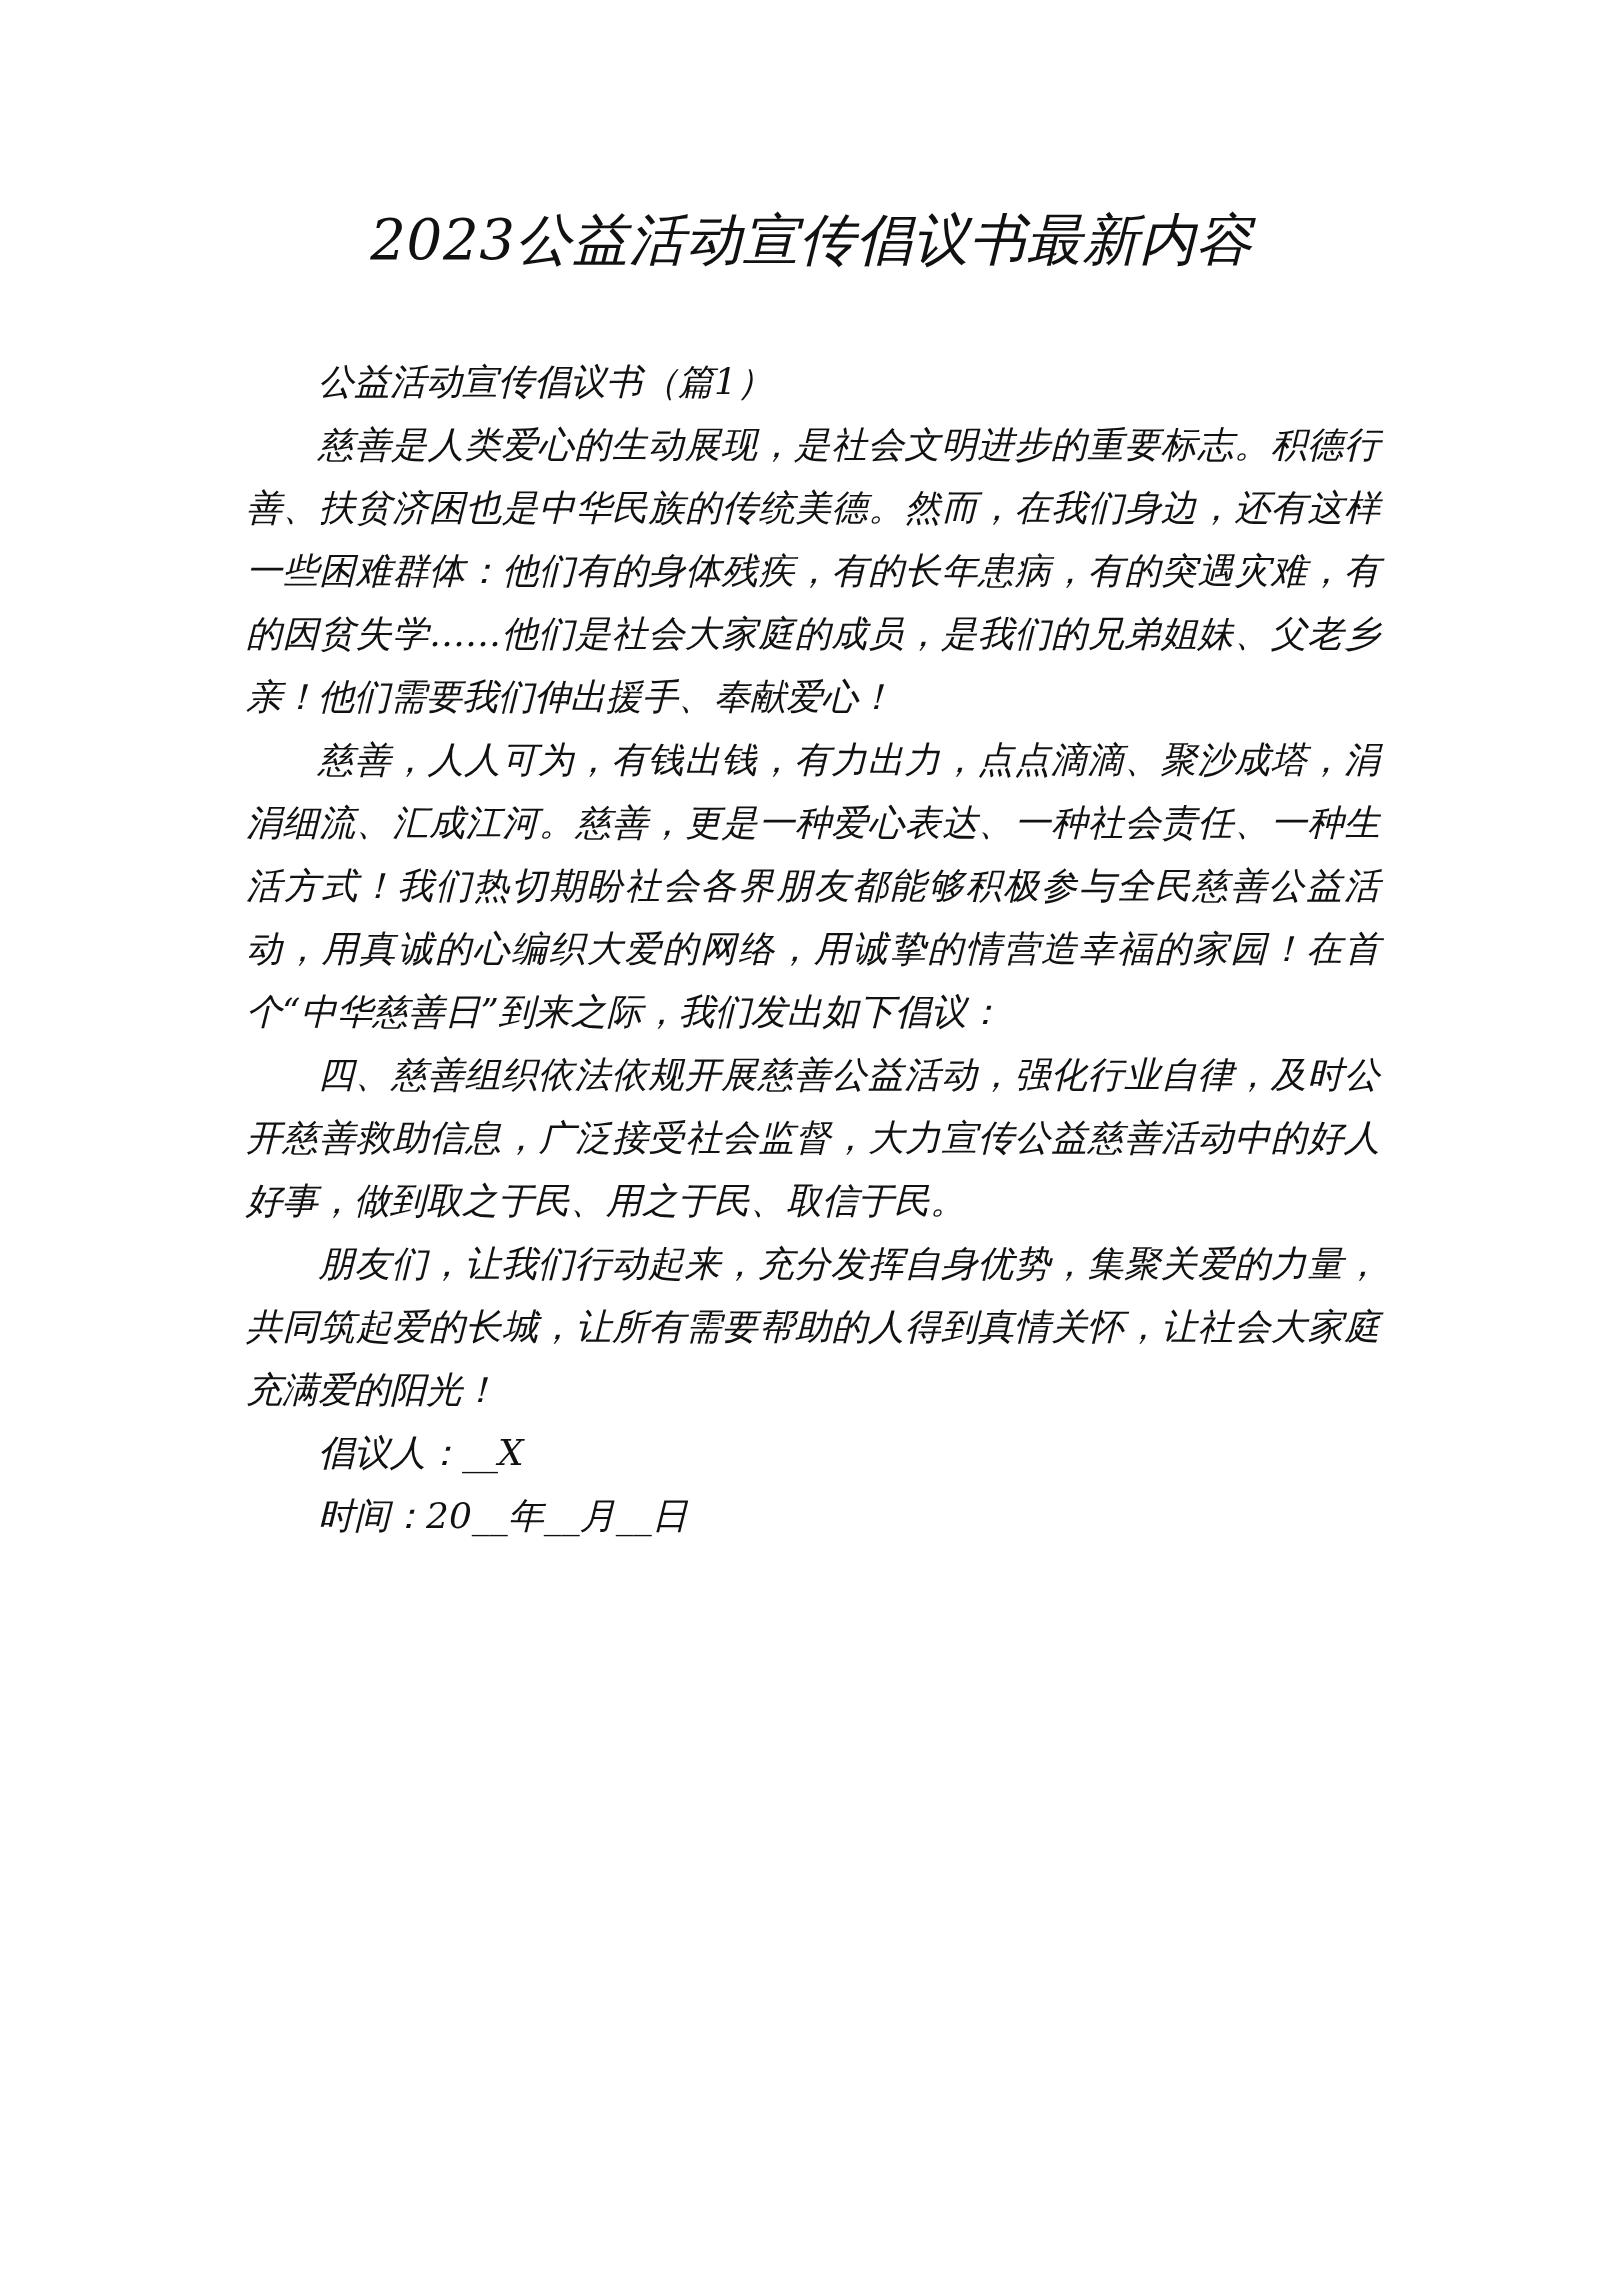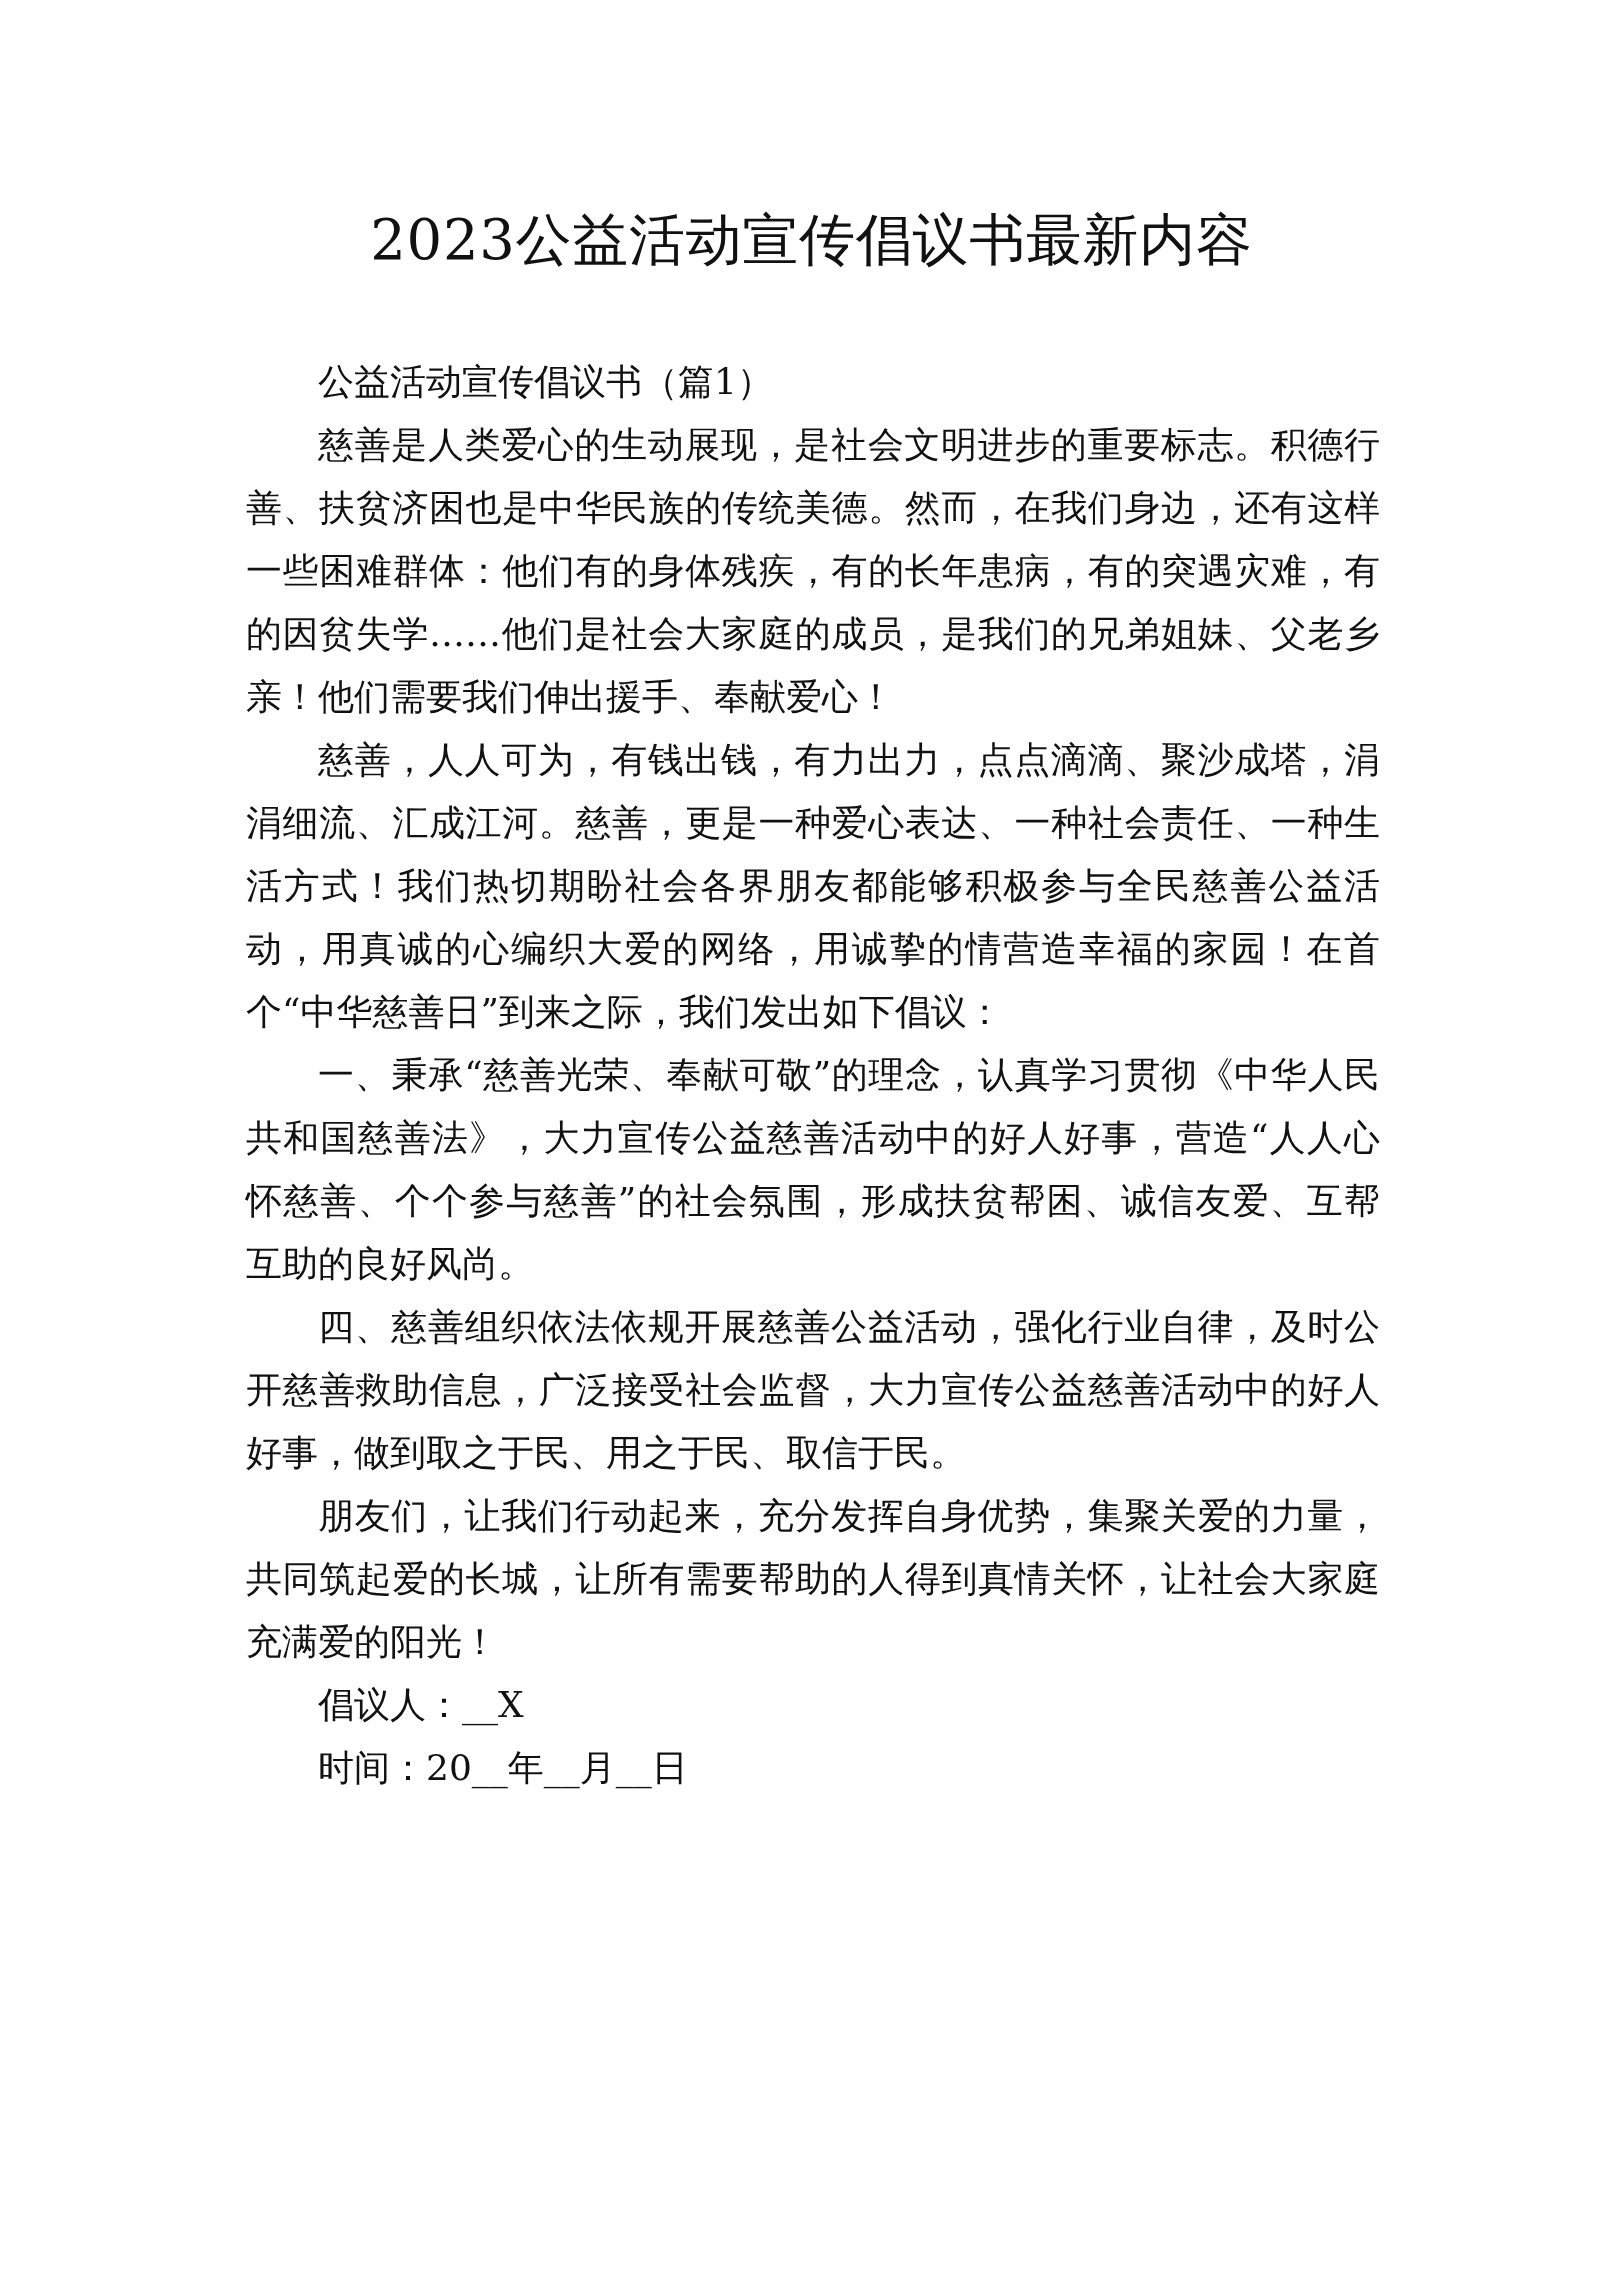--- a/index.html
+++ b/index.html
@@ -15,20 +15,21 @@
       font-family: "DejaVu Serif", "Liberation Serif", serif;
       color: #111111;
     }
     .page {
       position: absolute;
       left: 0;
       top: 0;
       width: 1623px;
       height: 1765px;
       background: #ffffff;
+      font-style: italic;
     }
     .title {
       position: absolute;
       left: 0;
       top: 204px;
       width: 1623px;
       text-align: center;
       font-size: 56px;
       line-height: 72px;
       font-weight: normal;
@@ -60,20 +61,19 @@
 </head>
 <body>
 
 <div class="page">
   <h1 class="title">2023公益活动宣传倡议书最新内容</h1>
 
   <div class="body-text">
     <p class="para heading-line">公益活动宣传倡议书（篇1）</p>
     <p class="para">慈善是人类爱心的生动展现，是社会文明进步的重要标志。积德行善、扶贫济困也是中华民族的传统美德。然而，在我们身边，还有这样一些困难群体：他们有的身体残疾，有的长年患病，有的突遇灾难，有的因贫失学……他们是社会大家庭的成员，是我们的兄弟姐妹、父老乡亲！他们需要我们伸出援手、奉献爱心！</p>
     <p class="para">慈善，人人可为，有钱出钱，有力出力，点点滴滴、聚沙成塔，涓涓细流、汇成江河。慈善，更是一种爱心表达、一种社会责任、一种生活方式！我们热切期盼社会各界朋友都能够积极参与全民慈善公益活动，用真诚的心编织大爱的网络，用诚挚的情营造幸福的家园！在首个“中华慈善日”到来之际，我们发出如下倡议：</p>
-    <p class="para">一、秉承“慈善光荣、奉献可敬”的理念，认真学习贯彻《中华人民共和国慈善法》，大力宣传公益慈善活动中的好人好事，营造“人人心怀慈善、个个参与慈善”的社会氛围，形成扶贫帮困、诚信友爱、互帮互助的良好风尚。</p>
     <p class="para">四、慈善组织依法依规开展慈善公益活动，强化行业自律，及时公开慈善救助信息，广泛接受社会监督，大力宣传公益慈善活动中的好人好事，做到取之于民、用之于民、取信于民。</p>
     <p class="para">朋友们，让我们行动起来，充分发挥自身优势，集聚关爱的力量，共同筑起爱的长城，让所有需要帮助的人得到真情关怀，让社会大家庭充满爱的阳光！</p>
     <p class="sig">倡议人：__X</p>
     <p class="sig">时间：20__年__月__日</p>
   </div>
 </div>
 
 
 </body></html>

